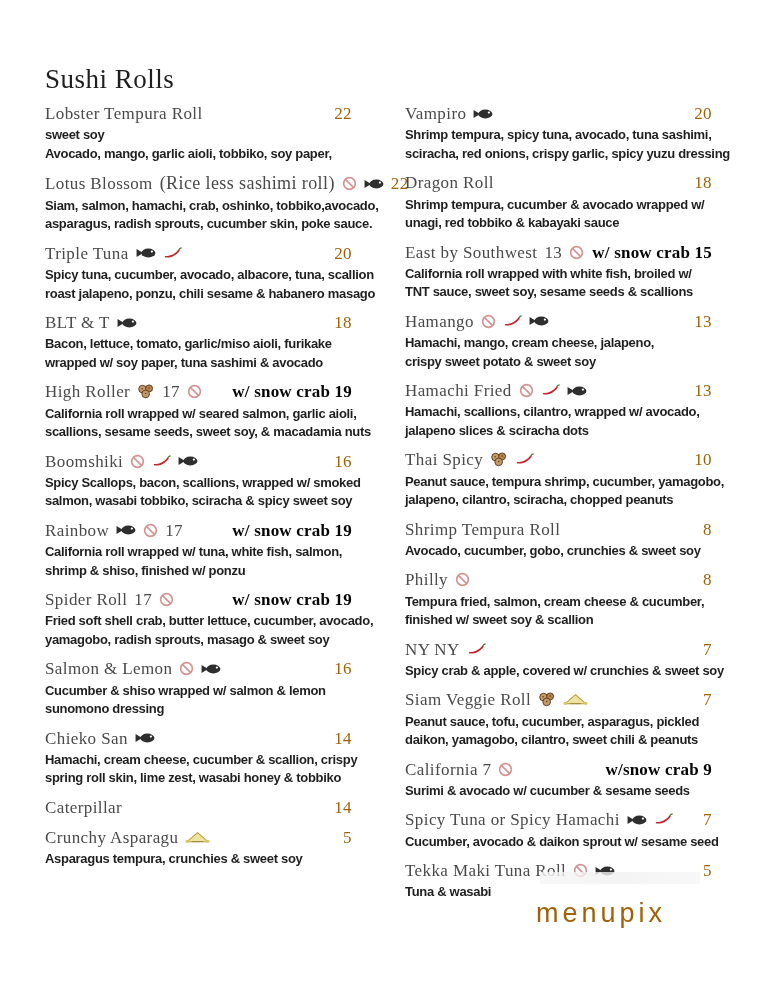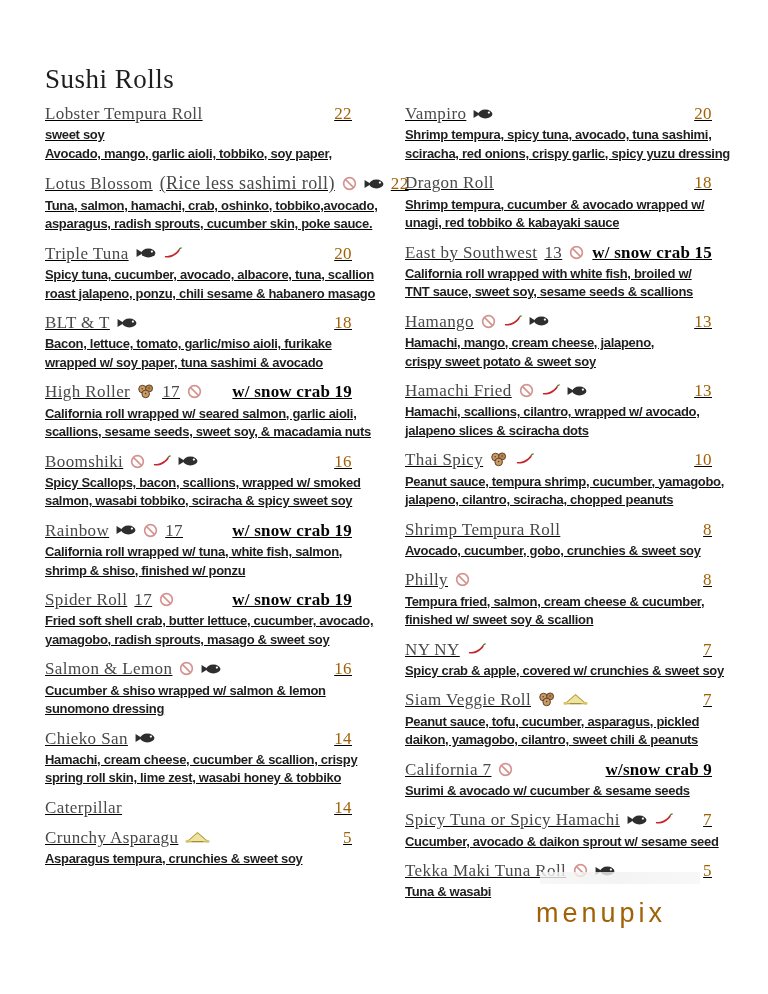--- a/index.html
+++ b/index.html
@@ -2,21 +2,21 @@
 <html><head>
 <meta charset="utf-8">
 <style>
   html,body{margin:0;padding:0;background:#ffffff;}
   body{width:768px;height:994px;overflow:hidden;position:relative;
        font-family:"Liberation Serif","DejaVu Serif",serif;}
   .page{padding:64px 56px 0 45px;}
   .title{font-family:"Liberation Serif","DejaVu Serif",serif;
          font-size:27px;color:#1e1e1e;text-align:left;font-weight:500;
          letter-spacing:0.5px;margin:0 0 8px 0;}
-  .columns{display:flex;gap:53px;text-decoration:underline;}
+  .columns{display:flex;gap:53px;}
   .col{width:307px;flex:0 0 307px;}
   .item{margin-bottom:9px;}
   .item-header{display:flex;align-items:center;gap:7px;
                font-size:17px;color:#4a4a4a;letter-spacing:0.4px;
                line-height:1.25;margin-bottom:2px;white-space:nowrap;}
   .item-name{color:#4a4a4a;}
   .item-suffix{font-size:18px;color:#4a4a4a;}
   .item-num{color:#4a4a4a;}
   .item-price{margin-left:auto;color:#a16207;}
   .item-price.bold{color:#050505;font-weight:700;letter-spacing:0.2px;}
@@ -62,21 +62,21 @@
             <span class="icon">
               <svg width="20" height="12" viewBox="0 0 34 20">
                 <polygon points="1,3 12,10 1,17" fill="#2e2e2e"></polygon>
                 <ellipse cx="21" cy="10" rx="12" ry="7.5" fill="#2e2e2e"></ellipse>
                 <circle cx="27" cy="7.5" r="1.9" fill="#ffffff"></circle>
               </svg>
             </span>
             <span class="item-price">22</span>
           </div>
           <div class="item-desc">
-            <div class="desc-line">Tuna, salmon, hamachi, crab, oshinko, tobbiko,avocado,</div>
+            <div class="desc-line">Siam, salmon, hamachi, crab, oshinko, tobbiko,avocado,</div>
             <div class="desc-line">asparagus, radish sprouts, cucumber skin, poke sauce.</div>
           </div>
         </div>
         <div class="item">
           <div class="item-header">
             <span class="item-name">Triple Tuna</span>
             <span class="icon">
               <svg width="20" height="12" viewBox="0 0 34 20">
                 <polygon points="1,3 12,10 1,17" fill="#2e2e2e"></polygon>
                 <ellipse cx="21" cy="10" rx="12" ry="7.5" fill="#2e2e2e"></ellipse>

